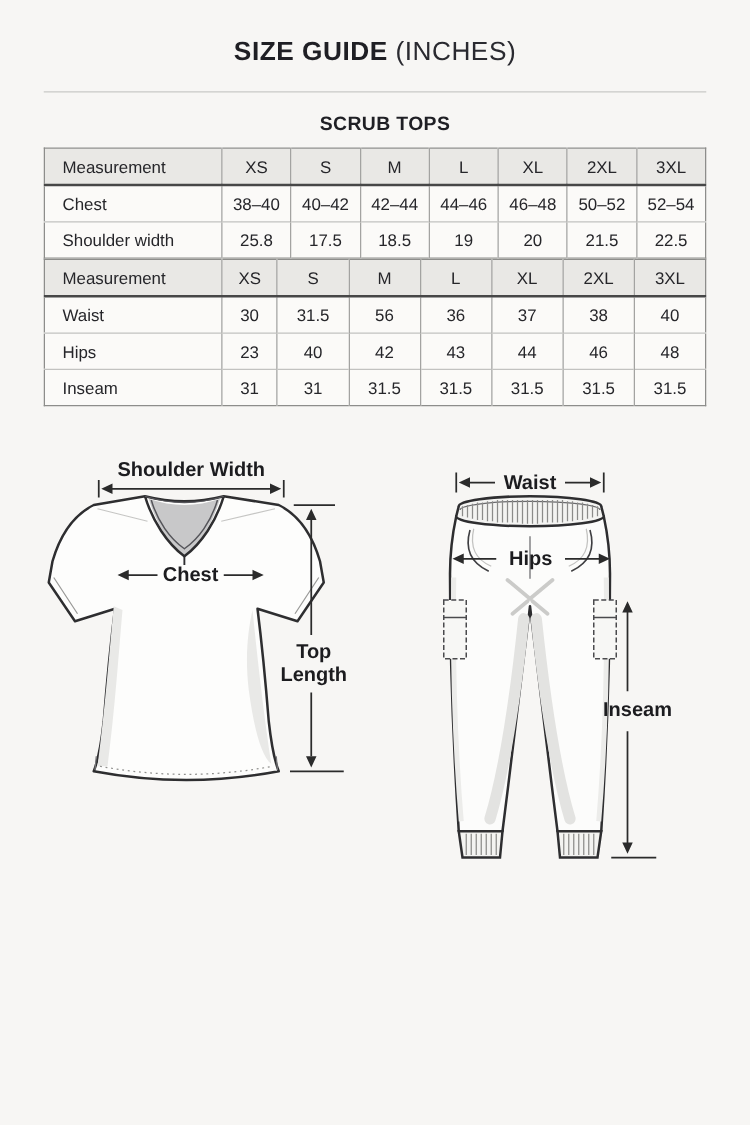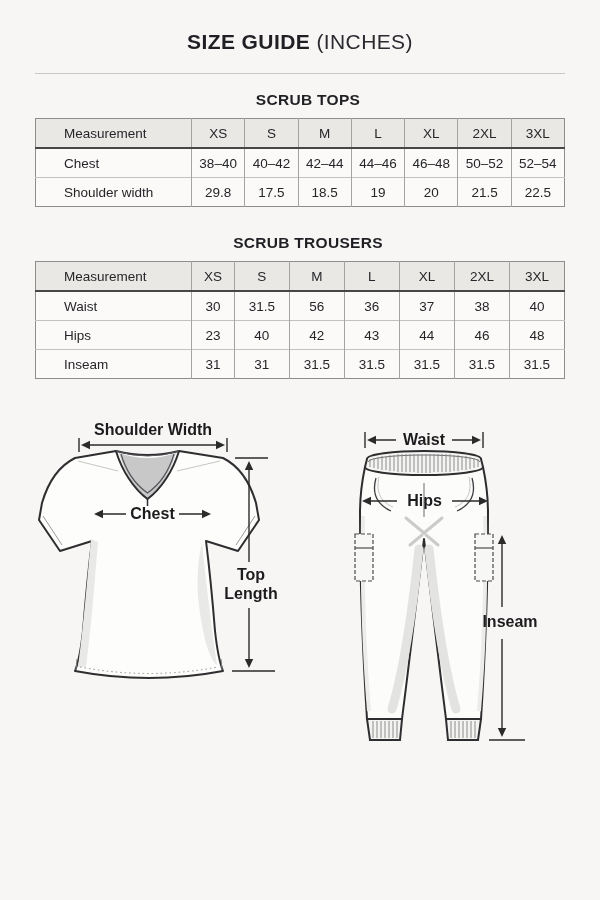--- a/index.html
+++ b/index.html
@@ -20,21 +20,21 @@
   
   .section-title { text-align:center; font-size:15.5px; font-weight:700; letter-spacing:.3px; color:#1f1f24; margin:17px 0 9px;padding-left:16px; }
   .section-title.second { margin-top:27px; }
 
   
   .sg-table { border-collapse:collapse; width:530px; margin:0 auto; background:#fbfaf8; font-size:13.5px; color:#26262a; border:1px solid #8d8d8b; }
   .sg-table th, .sg-table td { font-weight:400; text-align:center; height:28px; padding:0 5px; }
   .sg-table th + th, .sg-table td + td { border-left:1px solid #a3a3a1; }
   .sg-table thead tr { background:#e9e8e5; border-bottom:2px solid #474747; }
   .sg-table tbody tr { border-top:1px solid #c2c2c0; }
-  .sg-table .label-col { text-align:left; padding-left:28px; width:122px; }
+  .sg-table .label-col { text-align:left; padding-left:14px; width:122px; }
 
   
   .diagrams { position:relative; height:390px; margin-top:42px; }
   .diagram-svg { position:absolute; top:0; }
   .diagram-svg.top-diagram { left:30px; }
   .diagram-svg.trousers-diagram { left:340px; }
   .diagram-svg text { font-family:"Liberation Sans","DejaVu Sans",sans-serif; font-size:16px; font-weight:600; fill:#1c1c1f; }
 </style>
 </head>
 <body>
@@ -65,34 +65,33 @@
             <td>38–40</td>
             <td>40–42</td>
             <td>42–44</td>
             <td>44–46</td>
             <td>46–48</td>
             <td>50–52</td>
             <td>52–54</td>
           </tr>
           <tr>
             <td class="label-col">Shoulder width</td>
-            <td>29.8</td>
+            <td>25.8</td>
             <td>17.5</td>
             <td>18.5</td>
             <td>19</td>
             <td>20</td>
             <td>21.5</td>
             <td>22.5</td>
           </tr>
         </tbody>
     </table>
   </section>
 
   <section>
-    <h2 class="section-title second">SCRUB TROUSERS</h2>
     <table class="sg-table">
       <thead>
           <tr>
             <th class="label-col">Measurement</th>
             <th>XS</th>
             <th>S</th>
             <th>M</th>
             <th>L</th>
             <th>XL</th>
             <th>2XL</th>

